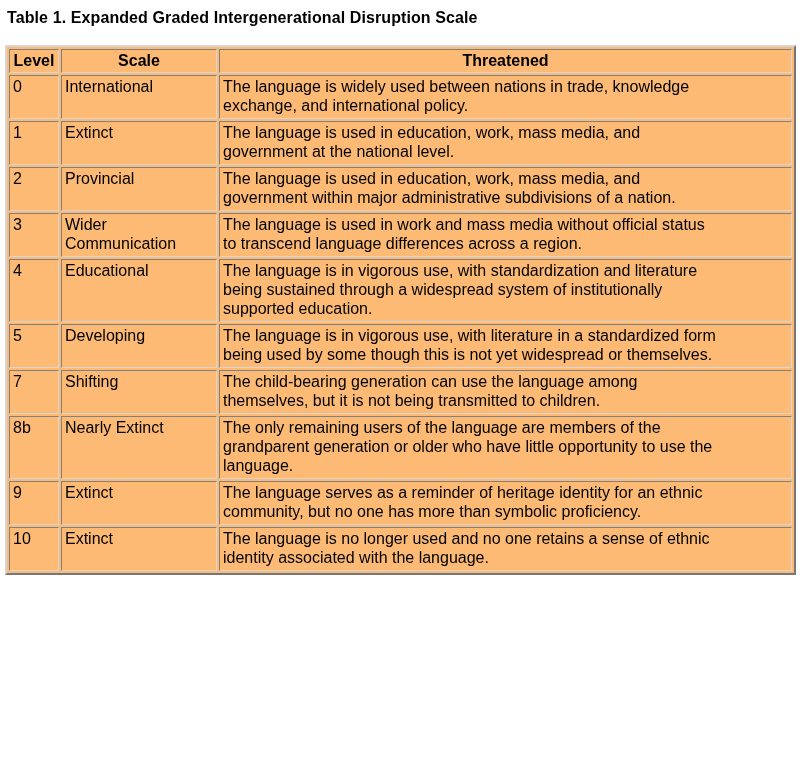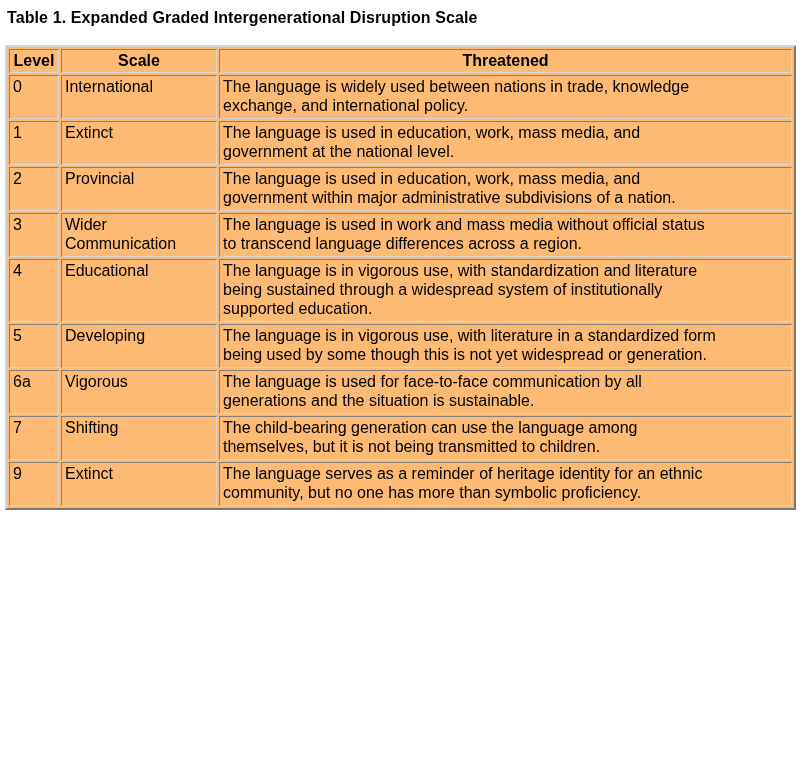--- a/index.html
+++ b/index.html
@@ -107,35 +107,42 @@
     <td class="level-cell">4</td>
     <td class="label-cell">Educational</td>
     <td class="desc-cell">The language is in vigorous use, with standardization and literature
 being sustained through a widespread system of institutionally
 supported education.</td>
   </tr>
         <tr>
     <td class="level-cell">5</td>
     <td class="label-cell">Developing</td>
     <td class="desc-cell">The language is in vigorous use, with literature in a standardized form
-being used by some though this is not yet widespread or generation.</td>
-  </tr>
-        <tr>
-    <td class="level-cell">6a</td>
-    <td class="label-cell">Vigorous</td>
-    <td class="desc-cell">The language is used for face-to-face communication by all
-generations and the situation is sustainable.</td>
+being used by some though this is not yet widespread or themselves.</td>
   </tr>
         <tr>
     <td class="level-cell">7</td>
     <td class="label-cell">Shifting</td>
     <td class="desc-cell">The child-bearing generation can use the language among
 themselves, but it is not being transmitted to children.</td>
   </tr>
         <tr>
+    <td class="level-cell">8b</td>
+    <td class="label-cell">Nearly Extinct</td>
+    <td class="desc-cell">The only remaining users of the language are members of the
+grandparent generation or older who have little opportunity to use the
+language.</td>
+  </tr>
+        <tr>
     <td class="level-cell">9</td>
     <td class="label-cell">Extinct</td>
     <td class="desc-cell">The language serves as a reminder of heritage identity for an ethnic
 community, but no one has more than symbolic proficiency.</td>
+  </tr>
+        <tr>
+    <td class="level-cell">10</td>
+    <td class="label-cell">Extinct</td>
+    <td class="desc-cell">The language is no longer used and no one retains a sense of ethnic
+identity associated with the language.</td>
   </tr>
       </tbody>
   </table>
 </div>
 
 </body></html>

